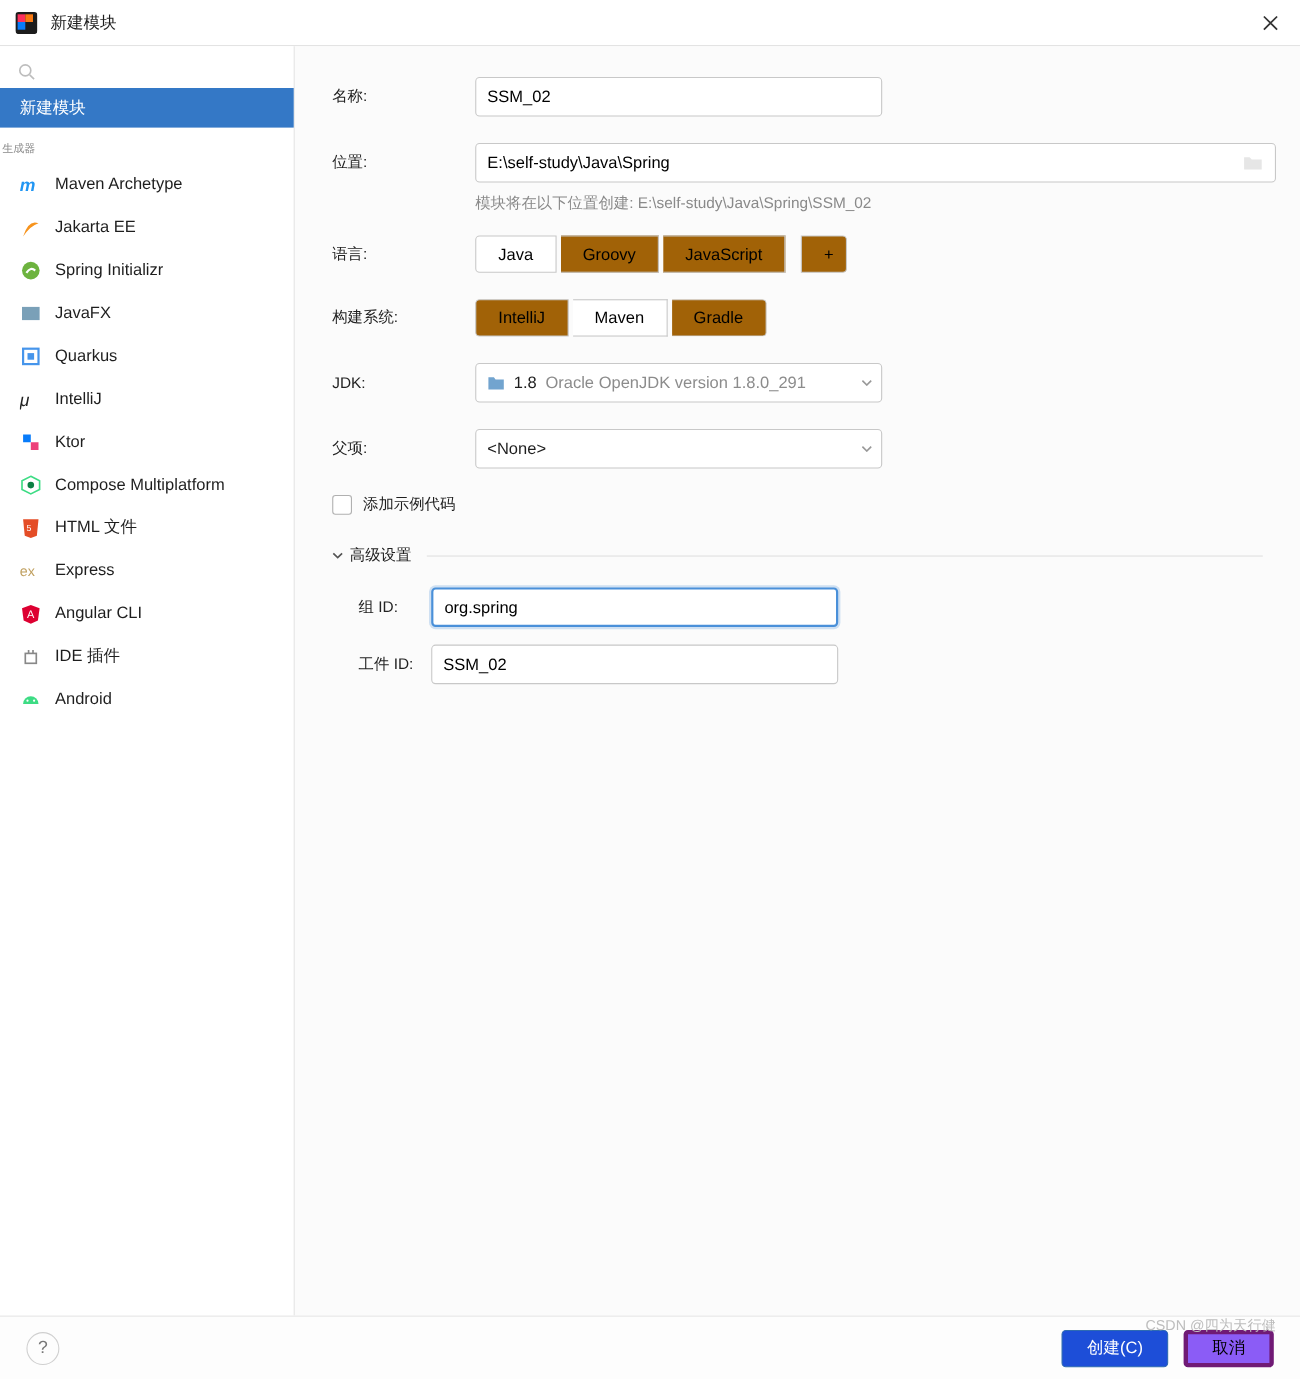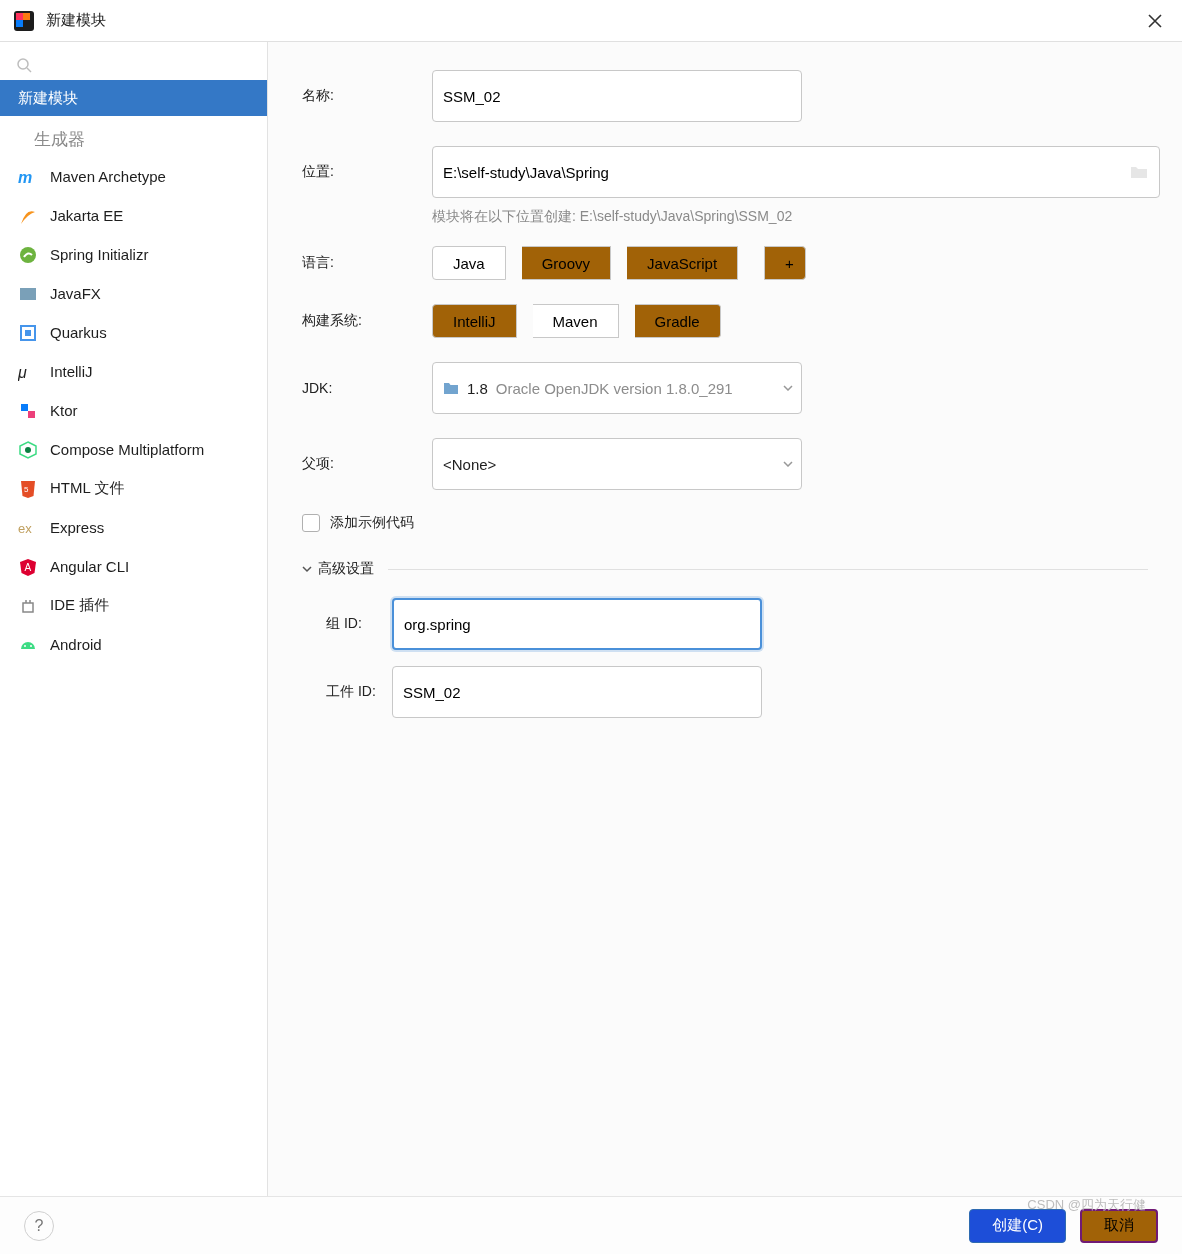--- a/index.html
+++ b/index.html
@@ -9,33 +9,33 @@
 .titlebar .title { font-size: 15px; }
 .titlebar .spacer { flex: 1; }
 .closebtn { width: 26px; height: 26px; display: flex; align-items: center; justify-content: center; cursor: pointer; }
 .body { flex: 1; display: flex; min-height: 0; }
 .sidebar { width: 268px; border-right: 1px solid #e2e2e2; display: flex; flex-direction: column; background: #fff; }
 .searchwrap { padding: 8px 10px 0 10px; }
 .search { display: flex; align-items: center; height: 30px; border-bottom: 1px solid transparent; }
 .search svg { margin: 0 6px; opacity: 0.55; }
 .sidebar-item { display: flex; align-items: center; height: 36px; padding: 0 18px; cursor: pointer; font-size: 15px; }
 .sidebar-item.selected { background: #3478c6; color: #fff; }
-.sidebar-label { padding: 12px 18px 6px 34px; color: #8a8a8a; font-size: 17px; }
+.sidebar-label { padding: 12px 18px 6px 2px; color: #8a8a8a; font-size: 10px; }
 .gen-item { display: flex; align-items: center; height: 39px; padding: 0 18px; gap: 12px; cursor: pointer; font-size: 15px; }
 .gen-item .icon { width: 20px; height: 20px; display: flex; align-items: center; justify-content: center; }
 .main { flex: 1; padding: 28px 34px 10px 34px; overflow: auto; background: #fbfbfb; }
 .row { display: flex; align-items: center; margin-bottom: 24px; }
 .row .lbl { width: 130px; color: #222; }
-input.text, .select { height: 52px; border: 1px solid #c8c8c8; border-radius: 4px; background: #fff; padding: 0 10px; font-size: 15px; font-family: inherit; outline: none; }
+input.text, .select { height: 36px; border: 1px solid #c8c8c8; border-radius: 4px; background: #fff; padding: 0 10px; font-size: 15px; font-family: inherit; outline: none; }
 input.text.focused { border: 2px solid #4a90d9; box-shadow: 0 0 0 2px rgba(74,144,217,0.25); }
 .pathwrap { display:flex; align-items:center; flex:1; }
 .pathwrap input { flex:1; }
 .folder-icon { margin-left: -30px; width:18px; height:18px; opacity: .35; }
 .hint { margin-left: 130px; color: #8a8a8a; font-size: 14px; margin-top: -14px; margin-bottom: 20px; }
-.segbtns { display: flex; gap: 16px; border-radius: 11px; }
+.segbtns { display: flex; gap: 4px; border-radius: 11px; }
 .segbtns button { height: 34px; padding: 0 20px; border: 1px solid #c8c8c8; background: #a16207; font-size: 15px; font-family: inherit; cursor: pointer; }
 .segbtns button:first-child { border-radius: 4px 0 0 4px; }
 .segbtns button:last-of-type { border-radius: 0 4px 4px 0; }
 .segbtns button + button { border-left: none; }
 .segbtns button.selected { background: #fff; }
 .segbtns .plus { margin-left: 10px; width: 36px; border-radius: 4px; border-left: 1px solid #c8c8c8 !important; }
 .select { display: flex; align-items: center; gap: 8px; min-width: 360px; position: relative; cursor: pointer; justify-content: flex-end; }
 .select .label { flex: 1; display: flex; align-items: center; gap: 8px; overflow:hidden; white-space:nowrap; }
 .select .chev { position: absolute; right: 8px; opacity: .6; }
 .select .gray { color: #8c8c8c; }
@@ -43,22 +43,22 @@
 .checkbox { width: 18px; height: 18px; border: 1px solid #b0b0b0; border-radius: 3px; background: #fff; cursor: pointer; }
 .section-head { display: flex; align-items: center; gap: 6px; color: #222; margin: 8px 0 20px 0; cursor: pointer; }
 .section-head .line { flex:1; height:1px; background:#e0e0e0; margin-left:8px; }
 .adv .row { margin-bottom: 16px; }
 .adv .lbl { width: 90px; padding-left: 24px; }
 .footer { height: 58px; border-top: 1px solid #e5e5e5; display: flex; align-items: center; padding: 0 24px; gap: 14px; background:#fdfdfd; }
 .footer .help { width: 30px; height: 30px; border: 1px solid #d0d0d0; border-radius: 50%; display:flex; align-items:center; justify-content:center; color:#777; cursor:pointer; font-size:16px; }
 .footer .spacer { flex:1; }
 .footer .btn { height: 34px; padding: 0 22px; border-radius: 4px; font-size: 15px; font-family: inherit; cursor: pointer; }
 .footer .primary { background: #1d4ed8; color: #fff; border: 1px solid #2e6bb1; }
-.footer .secondary { background: #a16207; border: 2px solid #701a75; font-family: Liberation Serif, serif; }
-.watermark { position:absolute; right:36px; bottom:40px; color:#bdbdbd; font-size:13px; pointer-events:none; }
+.footer .secondary { background: #8b5cf6; border: 4px solid #701a75; font-family: Liberation Serif, serif; }
+.watermark { position:absolute; right:22px; bottom:40px; color:#bdbdbd; font-size:13px; pointer-events:none; }
 </style>
 </head>
 <body>
 
 <div class="titlebar">
   <span class="appicon">
     <svg width="20" height="20" viewBox="0 0 20 20">
         <rect x="0" y="0" width="20" height="20" fill="#1c1c1c" rx="3"></rect>
         <rect x="2" y="2" width="7" height="7" fill="#fe315d"></rect>
         <rect x="9" y="2" width="7" height="7" fill="#f97a12"></rect>

